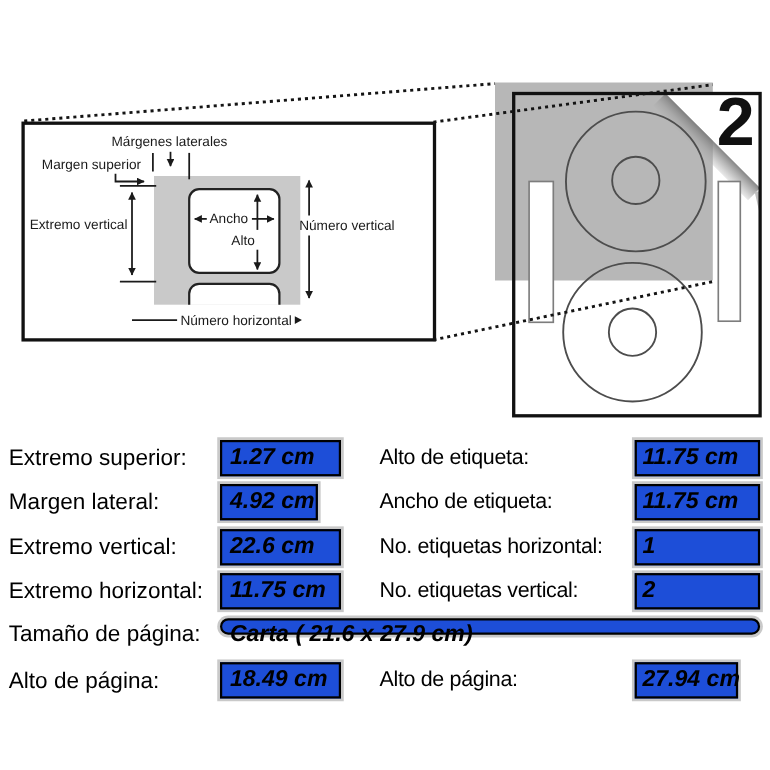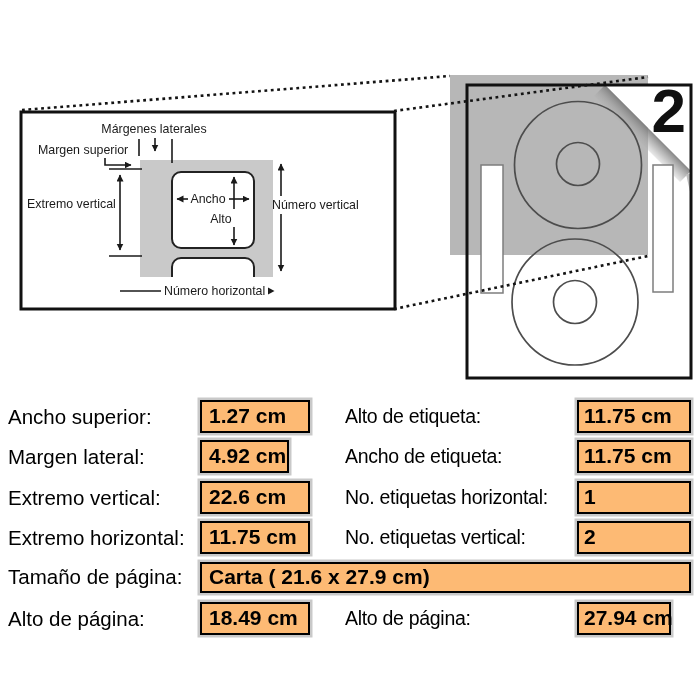--- a/index.html
+++ b/index.html
@@ -8,26 +8,26 @@
   .stage{position:absolute;left:0;top:0;width:700px;height:700px;}
   svg{position:absolute;left:0;top:0;}
   svg text{font-family:"Liberation Sans",sans-serif;fill:#1a1a1a;}
   .dlabel{font-size:12.4px;}
   .sheetnum{font-size:62px;font-weight:bold;fill:#101010;}
 
   
   .flabel{position:absolute;font-size:20.5px;line-height:33px;height:33px;
           white-space:nowrap;color:#000;}
   .flabel.r{font-size:19.5px;letter-spacing:-0.3px;}
-  .fbox{position:absolute;box-sizing:border-box;background:#fdba74;
+  .fbox{position:absolute;box-sizing:border-box;background:#1d4ed8;
         border:2.5px solid #000;box-shadow:0 0 0 2.5px #c9c9c9;
         height:33px;font-weight:bold;font-size:21px;line-height:27px;
-        padding-left:7px;white-space:nowrap;color:#000;}
+        padding-left:7px;white-space:nowrap;color:#000;font-style:italic;}
   .fbox.r{padding-left:5px;}
-  .fbox.wide{height:31px;line-height:25px;}
+  .fbox.wide{height:15px;line-height:25px;border-radius:10px;}
 </style>
 </head>
 <body>
 
 <div class="stage">
 
   <svg width="700" height="392" viewBox="0 0 700 392">
     <defs>
       <marker id="ah" orient="auto-start-reverse" markerWidth="9" markerHeight="8" refX="6.5" refY="3.5" markerUnits="userSpaceOnUse">
         <path d="M0,0 L7,3.5 L0,7 Z" fill="#1a1a1a"></path>
@@ -105,21 +105,21 @@
 
     <g stroke="#141414" stroke-width="2.6" stroke-dasharray="2.8 3.6" fill="none">
       <line x1="22" y1="110" x2="450" y2="76"></line>
       <line x1="394" y1="111" x2="648" y2="77"></line>
       <line x1="394" y1="309" x2="648" y2="256"></line>
     </g>
   </svg>
 
   <div>
 
-    <div class="flabel" style="left:8px;top:400px">Ancho superior:</div>
+    <div class="flabel" style="left:8px;top:400px">Extremo superior:</div>
     <div class="fbox" style="left:200px;top:400px;width:110px">1.27 cm</div>
     <div class="flabel r" style="left:345px;top:400px">Alto de etiqueta:</div>
     <div class="fbox r" style="left:577px;top:400px;width:114px">11.75 cm</div>
 
     <div class="flabel" style="left:8px;top:440px">Margen lateral:</div>
     <div class="fbox" style="left:200px;top:440px;width:89px">4.92 cm</div>
     <div class="flabel r" style="left:345px;top:440px">Ancho de etiqueta:</div>
     <div class="fbox r" style="left:577px;top:440px;width:114px">11.75 cm</div>
 
     <div class="flabel" style="left:8px;top:481px">Extremo vertical:</div>

